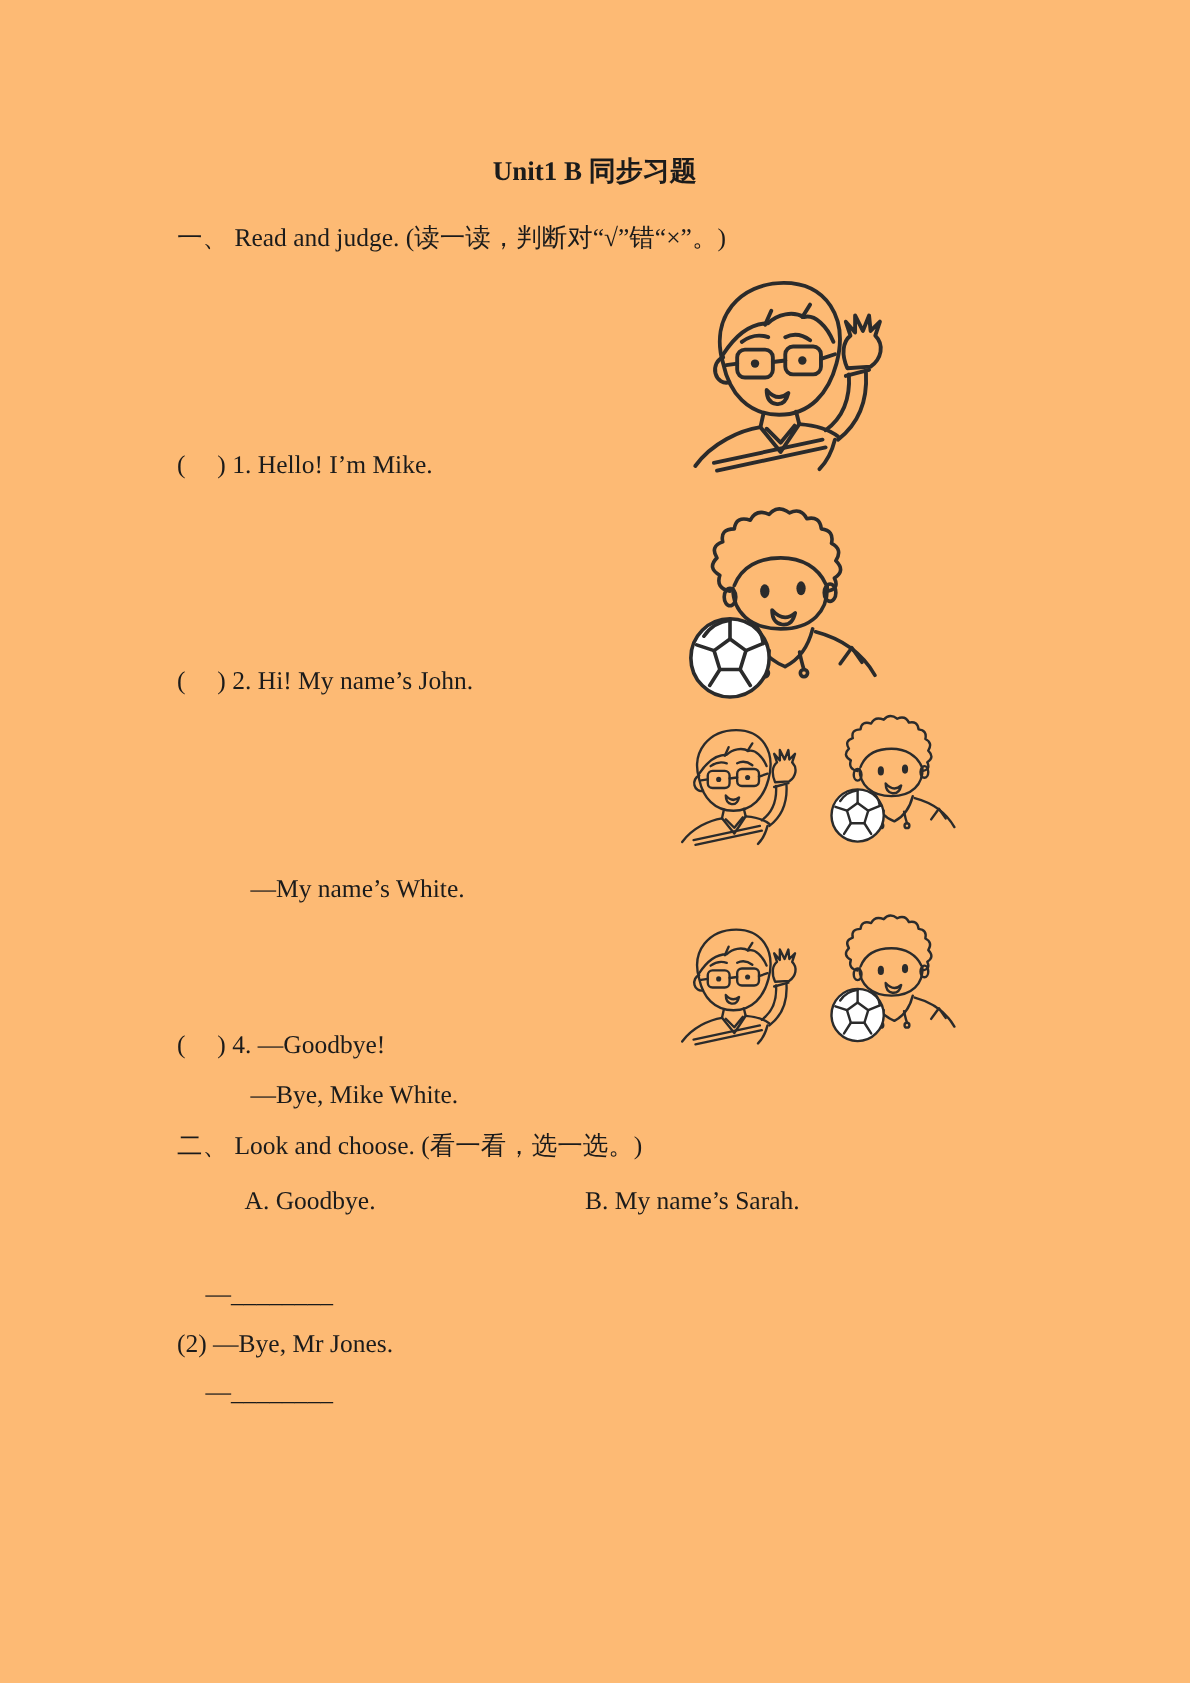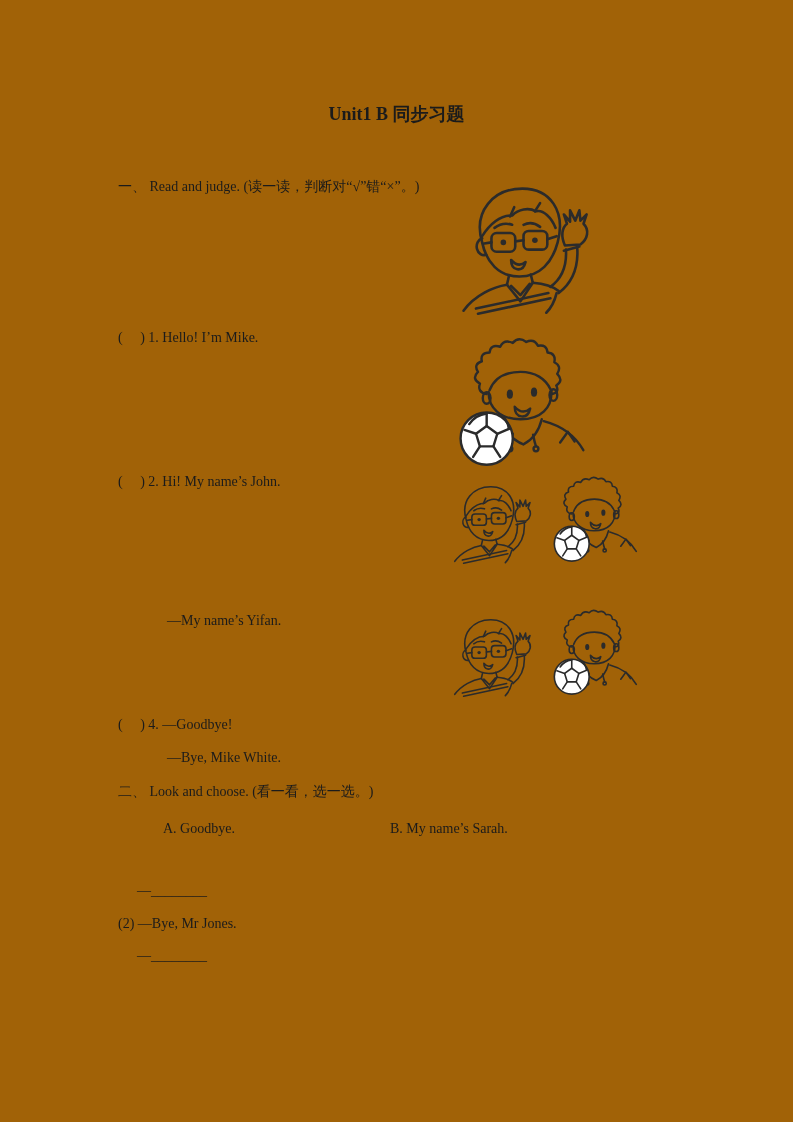--- a/index.html
+++ b/index.html
@@ -1,32 +1,31 @@
 <!DOCTYPE html>
 <html><head>
 <meta charset="utf-8">
 <style>
   * { margin: 0; padding: 0; box-sizing: border-box; }
   html, body { background: #ffffff; }
   .page {
     position: relative;
     width: 793px;
     height: 1122px;
-    background: #a16207;
+    background: #fdba74;
     font-family: "Liberation Serif", "DejaVu Serif", serif;
     color: #1b1b1b;
     overflow: hidden;
   }
   .tline {
     position: absolute;
-    font-size: 14px;
+    font-size: 17px;
     line-height: 22px;
     white-space: pre;
     color: #1b1b1b;
-    margin-top: 28px;
   }
   .doc-title {
     position: absolute;
     top: 102px;
     left: 0;
     width: 100%;
     text-align: center;
     font-size: 18px;
     font-weight: bold;
     white-space: pre;
@@ -126,21 +125,21 @@
       </svg>
   </div>
   <div class="tline" style="left:118px; top:443px;">(     ) 2. Hi! My name’s John.</div>
 
   <div class="illustration" style="left:444px; top:470px;">
     <svg viewBox="0 0 310 150" width="200" height="97">
       <use href="#boyA" transform="translate(2,14) scale(0.98)"></use>
       <use href="#boyB" transform="translate(158,2)"></use>
     </svg>
   </div>
-  <div class="tline" style="left:167px; top:582px;">—My name’s Yifan.</div>
+  <div class="tline" style="left:167px; top:582px;">—My name’s White.</div>
 
   <div class="illustration" style="left:444px; top:603px;">
     <svg viewBox="0 0 310 150" width="200" height="97">
       <use href="#boyA" transform="translate(2,14) scale(0.98)"></use>
       <use href="#boyB" transform="translate(158,2)"></use>
     </svg>
   </div>
   <div class="tline" style="left:118px; top:686px;">(     ) 4. —Goodbye!</div>
   <div class="tline" style="left:167px; top:719px;">—Bye, Mike White.</div>
 

